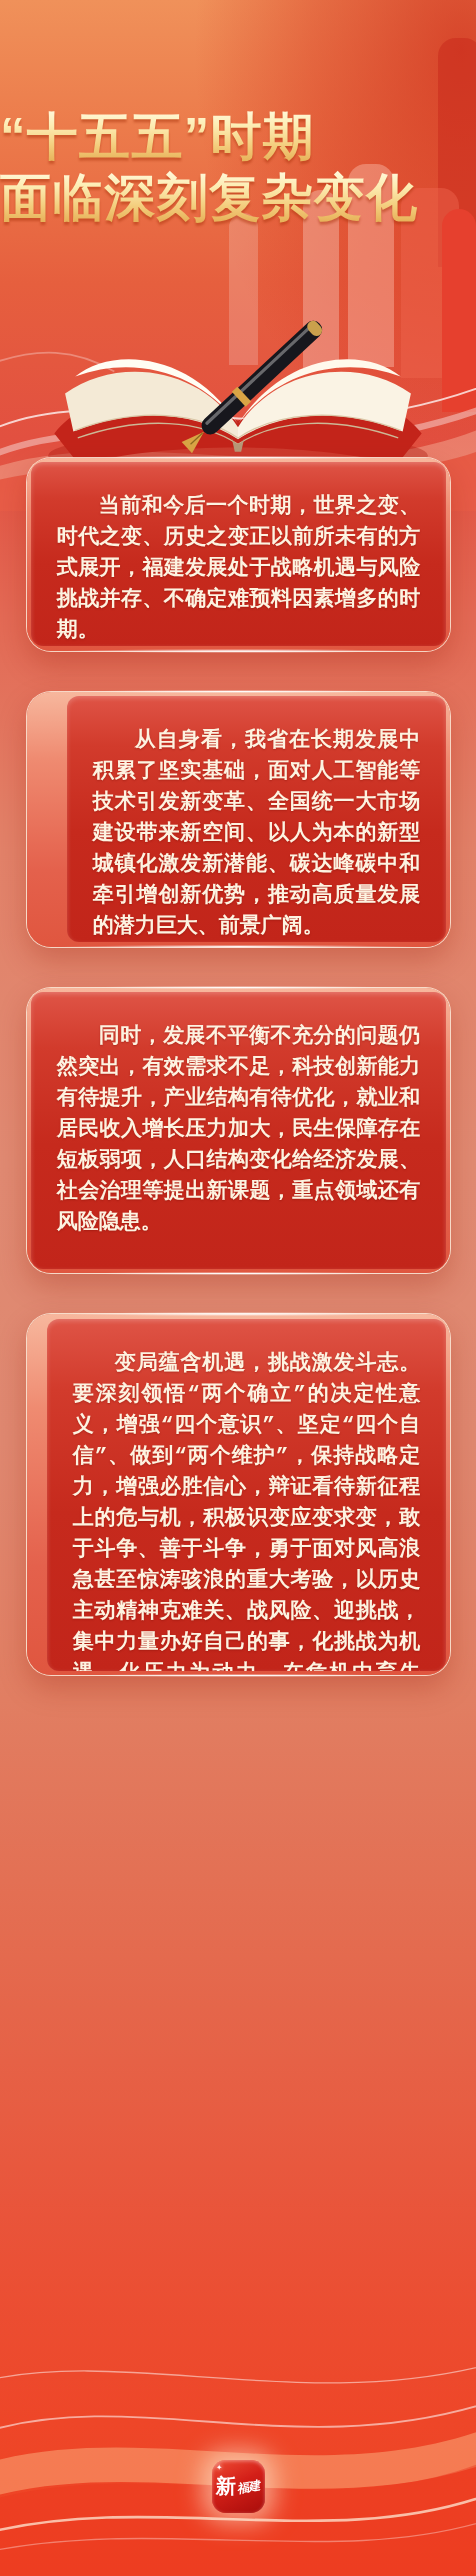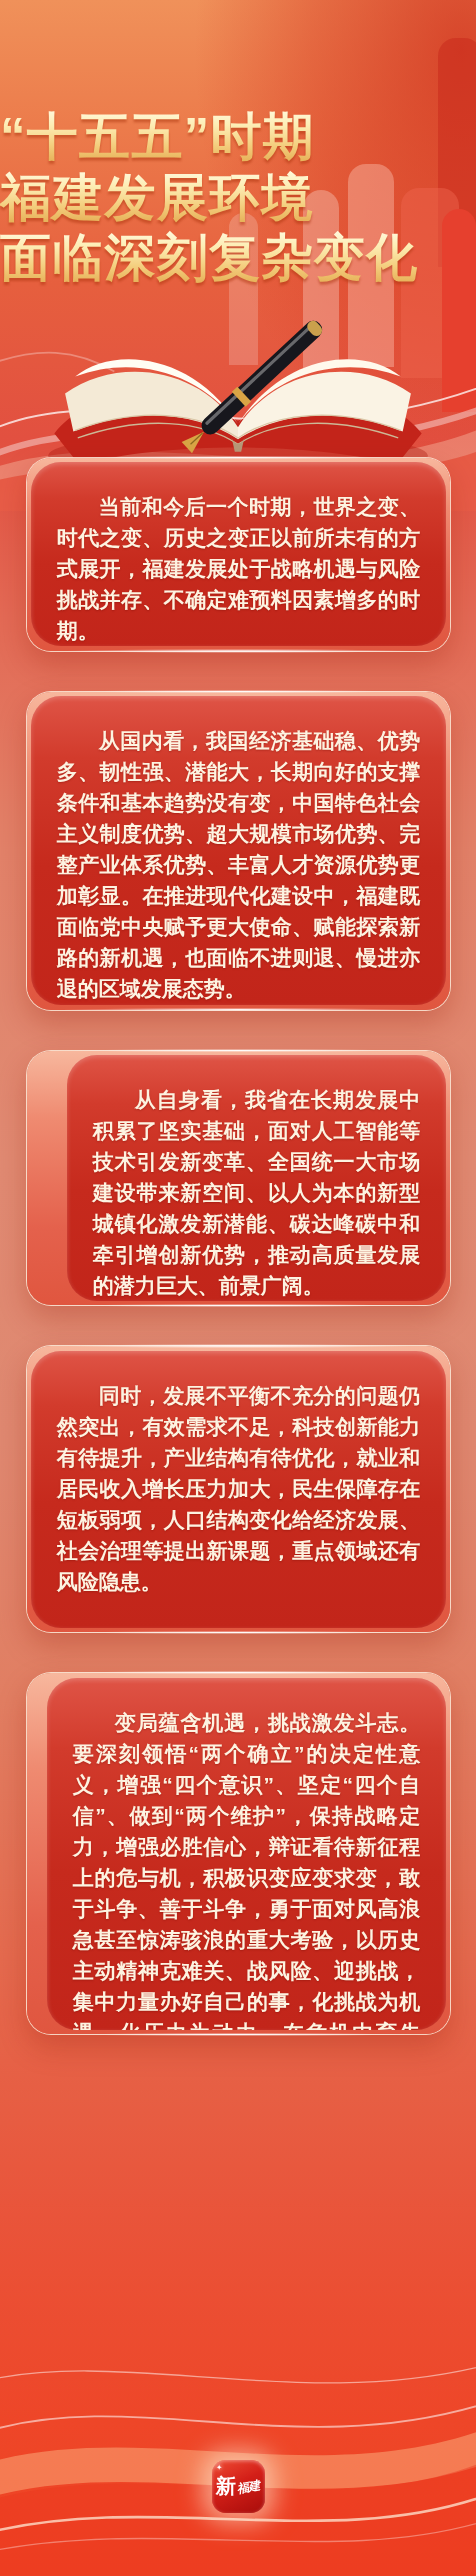--- a/index.html
+++ b/index.html
@@ -34,24 +34,24 @@
   .book{position:absolute;top:272px;left:38px;width:400px;height:209px;}
   
   .cards{position:absolute;top:458px;left:27px;width:423px;display:flex;flex-direction:column;gap:41px;}
   .card{position:relative;border-radius:24px;padding:4.4px;
     background:linear-gradient(180deg,#f7b79d 0%,#ef8b71 26%,#e4614c 70%,#e0563f 100%);
     box-shadow:0 0 0 1px rgba(255,242,226,.8), 0 12.7px 28.6px rgba(150,25,8,.28);}
   .card::before,.card::after{content:"";position:absolute;left:9%;width:82%;height:3.2px;border-radius:2.5px;
     background:radial-gradient(ellipse at center,rgba(255,255,255,.95) 0%,rgba(255,255,255,0) 72%);}
   .card::before{top:-1.9px;}
   .card::after{bottom:-1.9px;}
-  .card-inner{border-radius:30px;box-sizing:border-box;overflow:hidden;
+  .card-inner{border-radius:12px;box-sizing:border-box;overflow:hidden;
     padding:29px 25.4px 30.5px 25.4px;
     background:linear-gradient(180deg,#df5446 0%,#d23b2c 20%,#c62a1d 55%,#c2251a 100%);
-    box-shadow:inset 0 1.9px 5.1px rgba(255,255,255,.22);}
+    box-shadow:inset 0 1.9px 5.1px rgba(255,255,255,.22);font-family:Liberation Mono, monospace;}
   .ch1{height:184px;} .ch2{height:309px;} .ch3{height:309px;}
   .ch4{height:246px;margin-left:36px;} .ch5{height:277px;} .ch6{height:352px;margin-left:16px;}
   .card-inner p{margin:0;color:#fdf3e1;font-size:21px;line-height:31px;font-weight:bold;
     text-align:justify;text-indent:2em;text-shadow:0 1.3px 1.9px rgba(120,12,4,.38);}
   
   .logo-wrap{position:absolute;top:2460px;left:0;width:100%;display:flex;justify-content:center;}
   .logo{position:relative;width:53px;height:53px;border-radius:14px;
     background:linear-gradient(155deg,#ef4d34 0%,#d31f18 45%,#a80d0b 100%);
     box-shadow:0 0 23px 10.2px rgba(255,236,214,.55), inset 0 1.3px 3.8px rgba(255,255,255,.4);
     display:flex;align-items:center;justify-content:center;}
@@ -70,21 +70,20 @@
 
   <div class="pillar p1"></div>
   <div class="pillar p2"></div>
   <div class="pillar p3"></div>
   <div class="pillar p4"></div>
   <div class="pillar p5"></div>
   <div class="pillar p6"></div>
 
   <div class="title">
     <span class="title-line">“十五五”时期</span>
-    <span class="title-line">福建发展环境</span>
     <span class="title-line">面临深刻复杂变化</span>
   </div>
 
   <svg class="waves-mid" viewBox="0 0 750 350" fill="none">
     <path d="M-20,225 C180,130 430,280 770,150" stroke="rgba(255,255,255,.75)" stroke-width="3"></path>
     <path d="M-20,265 C200,170 440,310 770,185" stroke="rgba(255,255,255,.4)" stroke-width="10"></path>
     <path d="M-20,285 C210,205 500,330 770,215 L770,350 L-20,350 Z" fill="rgba(255,232,205,.30)"></path>
     <path d="M-20,305 C230,240 520,345 770,250 L770,350 L-20,350 Z" fill="rgba(228,60,38,.55)"></path>
     <path d="M-20,120 C60,90 120,95 180,130" stroke="rgba(255,255,255,.3)" stroke-width="3"></path>
   </svg>
@@ -106,25 +105,20 @@
       <rect x="455" y="147" width="18" height="26" rx="9" fill="#caa04c"></rect>
       <path d="M225,160 L188,148 L188,172 Z" fill="#d9a545"></path>
       <line x1="196" y1="160" x2="222" y2="160" stroke="#8c6a20" stroke-width="2"></line>
     </g>
   </svg>
 
   <div class="cards">
     <div class="card">
       <div class="card-inner ch1">
           <p>当前和今后一个时期，世界之变、时代之变、历史之变正以前所未有的方式展开，福建发展处于战略机遇与风险挑战并存、不确定难预料因素增多的时期。</p>
-        </div>
-    </div>
-    <div class="card">
-      <div class="card-inner ch3">
-          <p>从国内看，我国经济基础稳、优势多、韧性强、潜能大，长期向好的支撑条件和基本趋势没有变，中国特色社会主义制度优势、超大规模市场优势、完整产业体系优势、丰富人才资源优势更加彰显。在推进现代化建设中，福建既面临党中央赋予更大使命、赋能探索新路的新机遇，也面临不进则退、慢进亦退的区域发展态势。</p>
         </div>
     </div>
     <div class="card">
       <div class="card-inner ch4">
           <p>从自身看，我省在长期发展中积累了坚实基础，面对人工智能等技术引发新变革、全国统一大市场建设带来新空间、以人为本的新型城镇化激发新潜能、碳达峰碳中和牵引增创新优势，推动高质量发展的潜力巨大、前景广阔。</p>
         </div>
     </div>
     <div class="card">
       <div class="card-inner ch5">
           <p>同时，发展不平衡不充分的问题仍然突出，有效需求不足，科技创新能力有待提升，产业结构有待优化，就业和居民收入增长压力加大，民生保障存在短板弱项，人口结构变化给经济发展、社会治理等提出新课题，重点领域还有风险隐患。</p>

